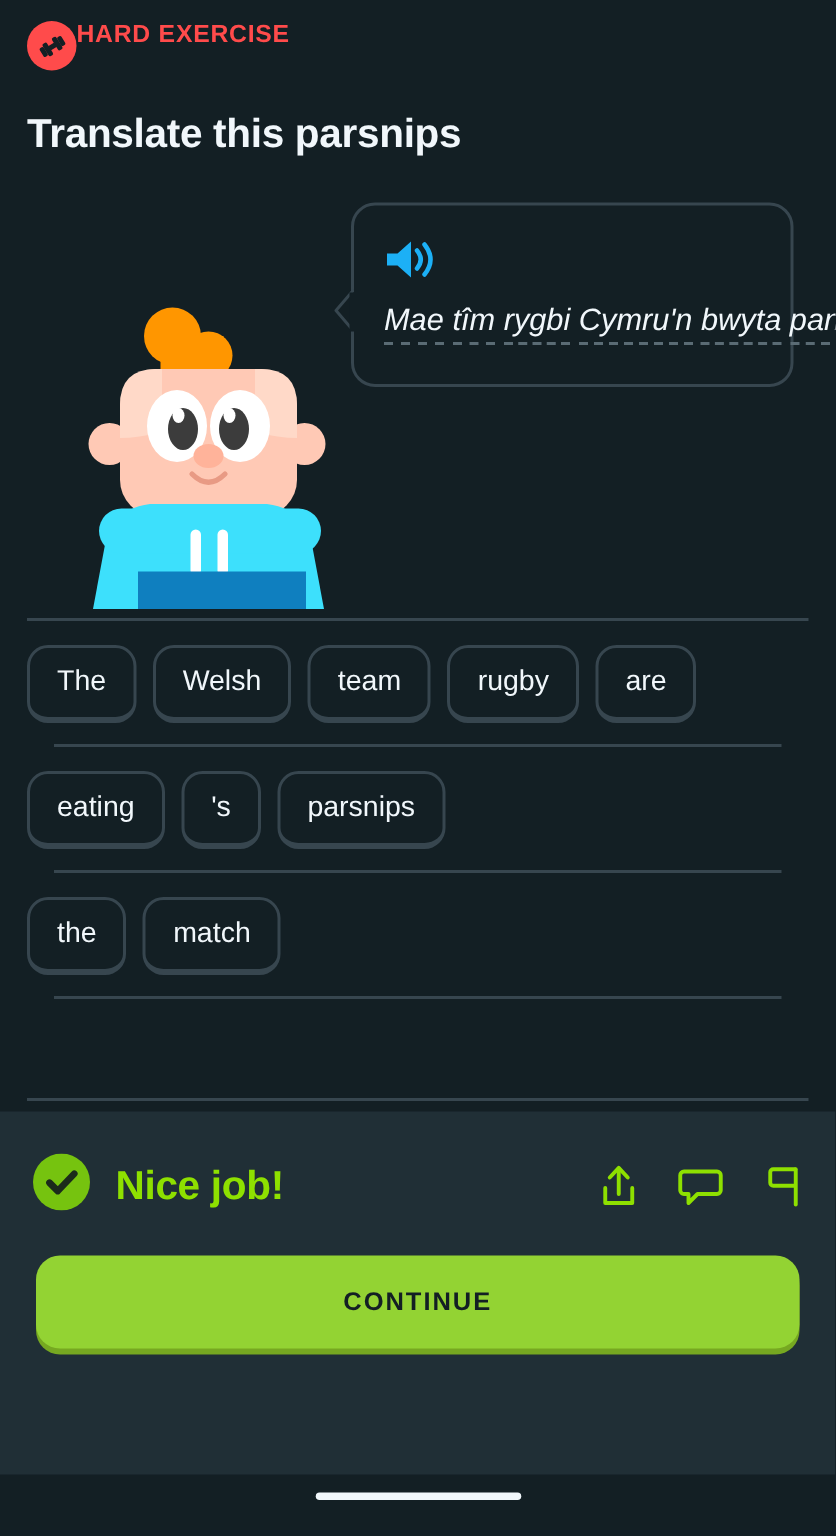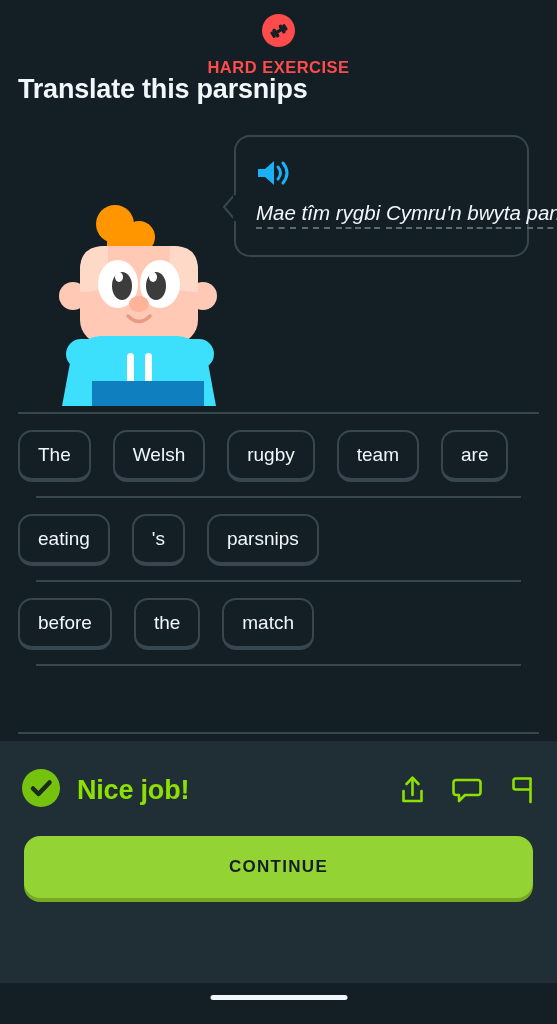--- a/index.html
+++ b/index.html
@@ -6,21 +6,21 @@
   html,body { width:557px; height:1024px; }
   body {
     background:#131F24;
     font-family:"Liberation Sans", sans-serif;
     overflow:hidden;
     position:relative;
   }
 
   
   .header { padding:14px 18px 0 18px; }
-  .exercise-tag { display:flex; align-items:center; gap:11px; height:36px;flex-direction:column; }
+  .exercise-tag { display:flex; align-items:flex-start; height:36px; }
   .dumbbell-badge {
     width:33px; height:33px; border-radius:50%;
     background:#FF4B4B; position:relative; flex:0 0 auto;
     display:flex; align-items:center; justify-content:center;
   }
   .dumbbell-badge svg { display:block; }
   .exercise-tag-label {
     color:#FF4B4B; font-size:16.5px; font-weight:bold;
     letter-spacing:0.5px;
   }
@@ -60,21 +60,21 @@
 
   
   .answer-area { margin-top:6px; }
   .slot-line {
     height:2px; background:#37464F; margin:0 18px;
   }
   .slot-row { height:66px; }
 
   
   .word-bank { padding:0 18px; }
-  .bank-row { display:flex; gap:22px; margin-top:16px; }
+  .bank-row { display:flex; gap:11px; margin-top:16px; }
   .word-tile {
     border:2px solid #37464F; border-bottom-width:4px;
     border-radius:14px; background:#131F24;
     color:#F1F7FB; font-size:19px;
     padding:12px 18px 12px 18px;
     line-height:1.15;
   }
 
   
   .footer {
@@ -192,33 +192,32 @@
 </div>
 
 <div class="answer-area">
   <div class="slot-line"></div>
 </div>
 
 <div class="word-bank" id="word-bank">
     <div class="bank-row">
       <div class="word-tile">The</div>
       <div class="word-tile">Welsh</div>
+      <div class="word-tile">team</div>
       <div class="word-tile">rugby</div>
-      <div class="word-tile">team</div>
       <div class="word-tile">are</div>
     </div>
     <div class="slot-line" style="margin-top: 14px;"></div>
     <div class="bank-row">
       <div class="word-tile">eating</div>
       <div class="word-tile">'s</div>
       <div class="word-tile">parsnips</div>
     </div>
     <div class="slot-line" style="margin-top: 14px;"></div>
     <div class="bank-row">
-      <div class="word-tile">before</div>
       <div class="word-tile">the</div>
       <div class="word-tile">match</div>
     </div>
     <div class="slot-line" style="margin-top: 14px;"></div>
   </div>
 
 <div id="empty-rows">
     <div class="slot-row"></div>
     <div class="slot-line"></div>
     <div class="slot-row"></div>

